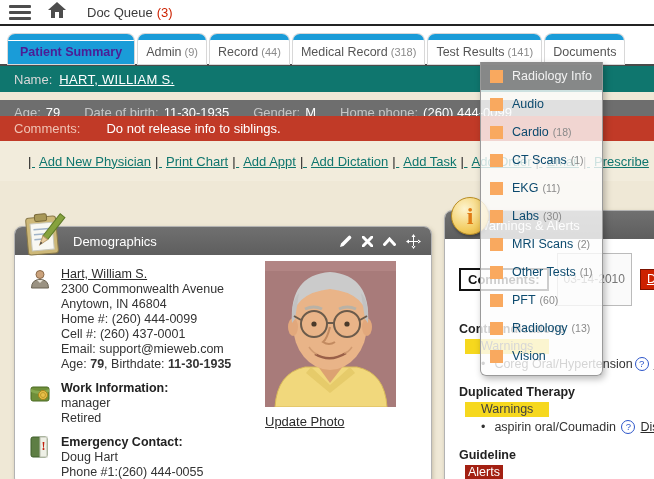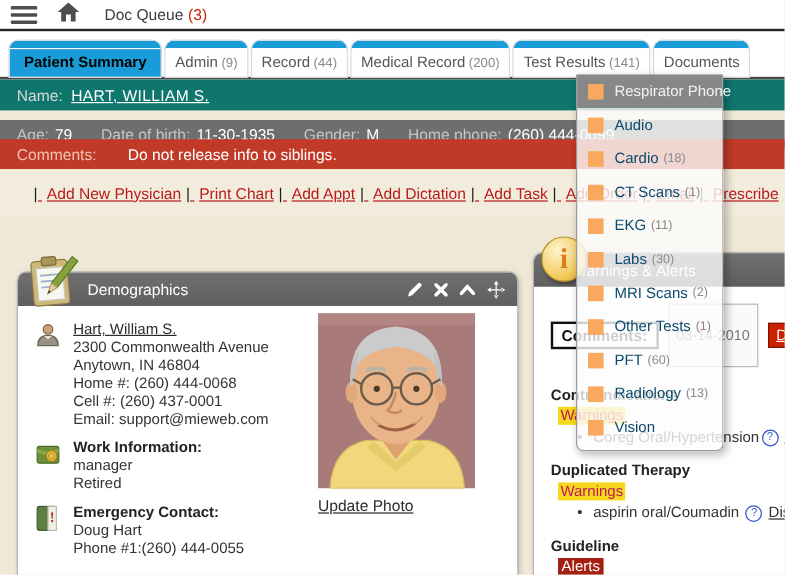--- a/index.html
+++ b/index.html
@@ -16,41 +16,41 @@
   .topbar-count{color:#cc2200;margin-left:4px;font-size:13px;}
 
   
   .tabs{position:absolute;left:0;top:26px;width:654px;height:38px;background:#ffffff;
         border-bottom:2px solid #4a4a4a;display:flex;align-items:flex-end;z-index:3;}
   .tab{margin-left:4px;border-radius:7px 7px 0 0;overflow:hidden;cursor:pointer;flex:none;
        box-shadow:0 0 0 1px #d8d8d8;}
   .tab:first-child{margin-left:8px;}
   .tab .stripe{height:6px;background:#1a9cd8;border-bottom:1px solid #ffffff;}
   .tab .tab-body{background:#ffffff;color:#555555;font-size:12.5px;padding:4px 8px 5px 8px;white-space:nowrap;}
-  .tab.active .tab-body{background:#1a9cd8;color:#000000;font-weight:bold;padding:4px 12px 5px 12px;}
+  .tab.active .tab-body{background:#1a9cd8;color:#4c1d95;font-weight:bold;padding:4px 12px 5px 12px;}
   .tab .cnt{font-size:11px;color:#8a8a8a;margin-left:3px;}
 
   
   .row-name{position:absolute;left:0;top:66px;width:654px;height:26px;background:#0f766e;
             display:flex;align-items:center;padding-left:14px;box-sizing:border-box;font-size:13px;}
   .row-name .lbl{color:#d9d9d9;}
   .row-name a{color:#ffffff;text-decoration:underline;margin-left:7px;letter-spacing:.3px;}
   .row-info{position:absolute;left:0;top:100px;width:654px;height:24px;background:#6e6e6e;
             display:flex;align-items:center;padding-left:14px;box-sizing:border-box;font-size:13px;gap:24px;}
   .row-info .lbl{color:#c6c6c6;}
   .row-info .val{color:#ffffff;margin-left:5px;}
   .row-comments{position:absolute;left:0;top:116px;width:654px;height:25px;background:#c13a27;
             display:flex;align-items:center;padding-left:14px;box-sizing:border-box;font-size:13px;}
   .row-comments .lbl{color:#f0c3b4;}
   .row-comments .val{color:#ffffff;margin-left:26px;}
 
   
   .quicklinks{position:absolute;left:0;top:141px;width:654px;height:40px;background:#f2ecdc;
               display:flex;align-items:center;padding-left:24px;box-sizing:border-box;font-size:13px;color:#222;}
-  .quicklinks a{color:#b91c1c;white-space:nowrap;}
+  .quicklinks a{color:#0f766e;white-space:nowrap;}
   .quicklinks a::before{content:"| ";text-decoration:none;color:#1c1c1c;margin:0 4px;display:inline;}
   .quicklinks::after{content:"|";margin-left:8px;}
 
   
   .panel{position:absolute;background:#ffffff;border:1px solid #b3b3b3;border-radius:8px;
          box-shadow:1px 2px 4px rgba(120,110,80,.35);z-index:2;}
   .panel-header{height:28px;background:linear-gradient(#707070,#5e5e5e);border-radius:7px 7px 0 0;
                 display:flex;align-items:center;color:#ffffff;font-size:13px;}
   .panel-actions{margin-left:auto;margin-right:10px;display:flex;gap:10px;align-items:center;}
   .panel-actions svg{display:block;cursor:pointer;}
@@ -78,21 +78,21 @@
              display:flex;align-items:center;justify-content:center;
              font-family:"Liberation Serif",serif;font-weight:bold;font-size:24px;color:#e07b14;z-index:3;}
   .alerts-body{position:relative;padding:14px 0 0 14px;font-size:12.5px;color:#333;line-height:15px;}
   .comments-row{display:flex;align-items:center;gap:8px;margin-bottom:16px;}
   .comments-box{border:2px solid #111;padding:2px 7px;font-weight:bold;color:#111;font-size:13px;white-space:nowrap;}
   .comments-date{border:1px solid #bbb;background:#fafafa;color:#777;padding:18px 6px;font-size:12px;white-space:nowrap;}
   .red-badge{background:#cc2100;border:1px solid #7c1200;color:#fff;padding:2px 6px;white-space:nowrap;}
   .red-badge span{text-decoration:underline;}
   .sect{margin-bottom:13px;}
   .sect-title{font-weight:bold;color:#222;}
-  .tag-warn{display:inline-block;background:#f6d81e;color:#be185d;padding:0 2px;margin:2px 0 1px 6px;}
+  .tag-warn{display:inline-block;background:#f6d81e;color:#404040;padding:0 16px;margin:2px 0 1px 6px;}
   .tag-alert{display:inline-block;background:#a32012;color:#ffffff;padding:0 3px;margin:2px 0 1px 6px;}
   .bullet{margin-left:22px;margin-top:2px;white-space:nowrap;}
   .bullet::before{content:"•";margin-right:9px;color:#333;}
   .bullet a{color:#2b2b2b;text-decoration:underline;margin-left:5px;}
   .help{display:inline-block;width:12px;height:12px;border:1px solid #2c55c9;border-radius:50%;
         color:#2c55c9;font-size:9.5px;line-height:12px;text-align:center;margin-left:2px;vertical-align:1px;
         background:#fff;}
 
   
   .dropdown{position:absolute;left:480px;top:62px;width:121px;z-index:10;
@@ -133,21 +133,21 @@
     <div class="tab">
         <div class="stripe"></div>
         <div class="tab-body"><span>Admin</span><span class="cnt">(9)</span></div>
       </div>
     <div class="tab">
         <div class="stripe"></div>
         <div class="tab-body"><span>Record</span><span class="cnt">(44)</span></div>
       </div>
     <div class="tab">
         <div class="stripe"></div>
-        <div class="tab-body"><span>Medical Record</span><span class="cnt">(200)</span></div>
+        <div class="tab-body"><span>Medical Record</span><span class="cnt">(318)</span></div>
       </div>
     <div class="tab">
         <div class="stripe"></div>
         <div class="tab-body"><span>Test Results</span><span class="cnt">(141)</span></div>
       </div>
     <div class="tab">
         <div class="stripe"></div>
         <div class="tab-body"><span>Documents</span></div>
       </div>
   </nav>
@@ -220,23 +220,24 @@
             <svg width="22" height="22" viewBox="0 0 22 22">
                 <circle cx="11" cy="6.5" r="4" fill="#caa27c" stroke="#8a6a4a"></circle>
                 <path d="M2.5 20 Q2.5 11.5 11 11.5 Q19.5 11.5 19.5 20 Z" fill="#9a9282" stroke="#6a6252"></path>
                 <path d="M8 12 L11 15 L14 12" fill="#e8e4da"></path>
               </svg>
           </span>
           <span>
             <a href="#" class="pname">Hart, William S.</a><br>
             <span>2300 Commonwealth Avenue</span><br>
             <span>Anytown, IN 46804</span><br>
-            <span>Home #: (260) 444-0068</span><br>
+            <span>Home #: (260) 444-0099</span><br>
             <span>Cell #: (260) 437-0001</span><br>
             <span>Email: support@mieweb.com</span><br>
+            <span><span>Age:</span> <span class="b">79</span><span>, Birthdate:</span> <span class="b">11-30-1935</span></span>
           </span>
         </div>
         <div class="info-row">
           <span class="ic">
             <svg width="22" height="22" viewBox="0 0 22 22">
                 <rect x="2" y="5" width="18" height="14" rx="2" fill="#6f8f3a" stroke="#4a6a22"></rect>
                 <path d="M2 10 Q11 14 20 10 L20 7 Q11 11 2 7 Z" fill="#86a850"></path>
                 <circle cx="14" cy="13" r="4.5" fill="#e8c04a" stroke="#a8821a"></circle>
                 <circle cx="14" cy="13" r="2.5" fill="none" stroke="#c09a2a"></circle>
               </svg>
@@ -320,21 +321,21 @@
         <div class="bullet"><span>Consider Dietary Consult</span><a href="#">Dismiss</a></div>
         <div class="bullet"><span>Consider Influenza Vaccination</span></div>
         
       </div>
     </div>
   </section>
 
   <div class="dropdown">
     <div class="dd-item hl">
         <span class="sq"></span>
-        <span class="dd-label">Respirator Phone</span>
+        <span class="dd-label">Radiology Info</span>
       </div>
     <div class="dd-item">
         <span class="sq"></span>
         <span class="dd-label">Audio</span>
       </div>
     <div class="dd-item">
         <span class="sq"></span>
         <span class="dd-label">Cardio</span>
         <span class="dd-cnt">(18)</span>
       </div>

